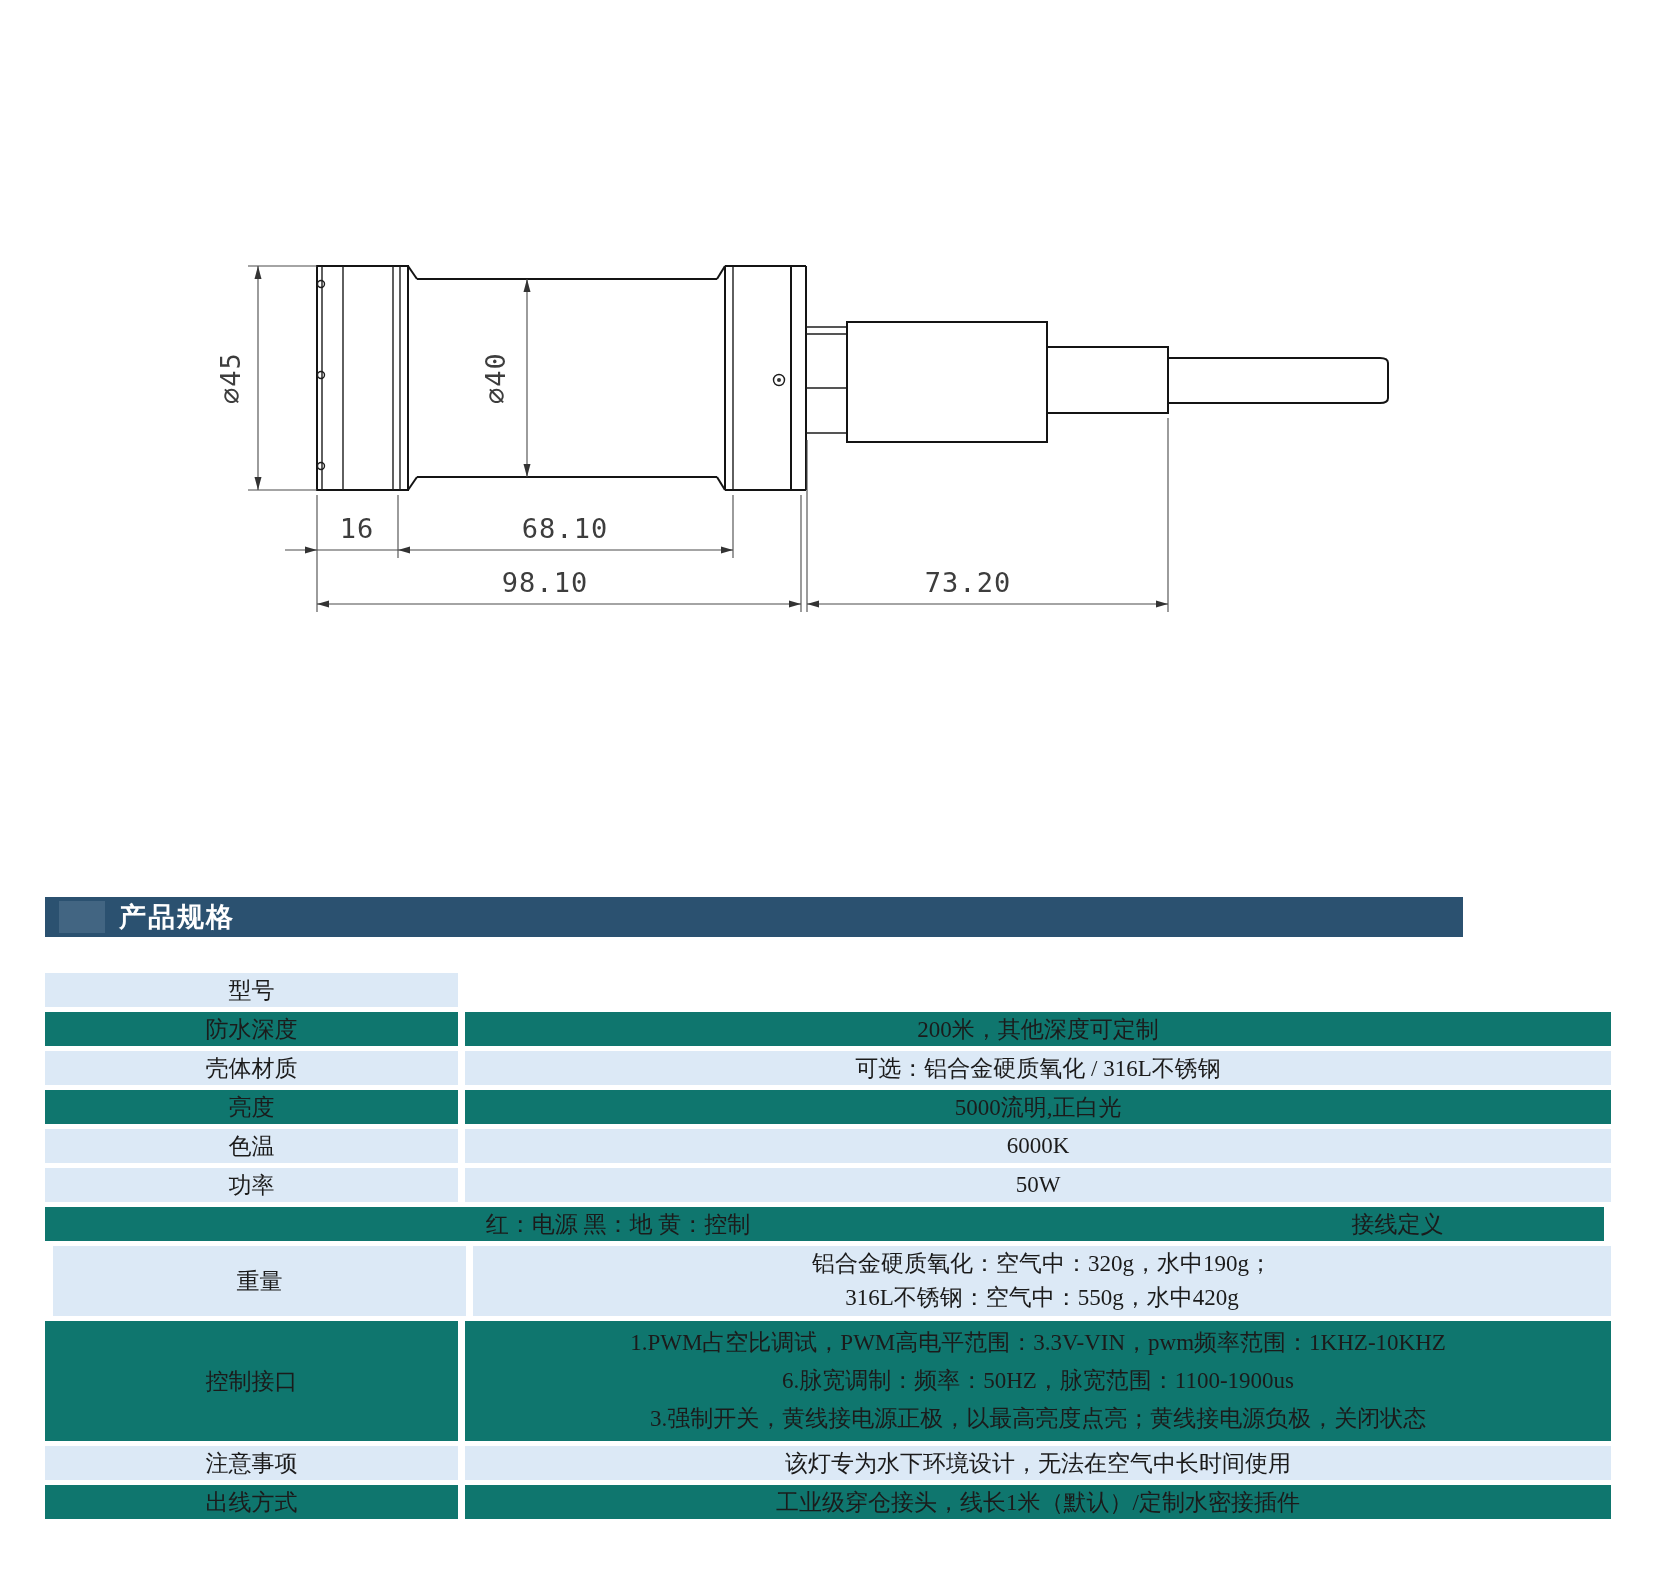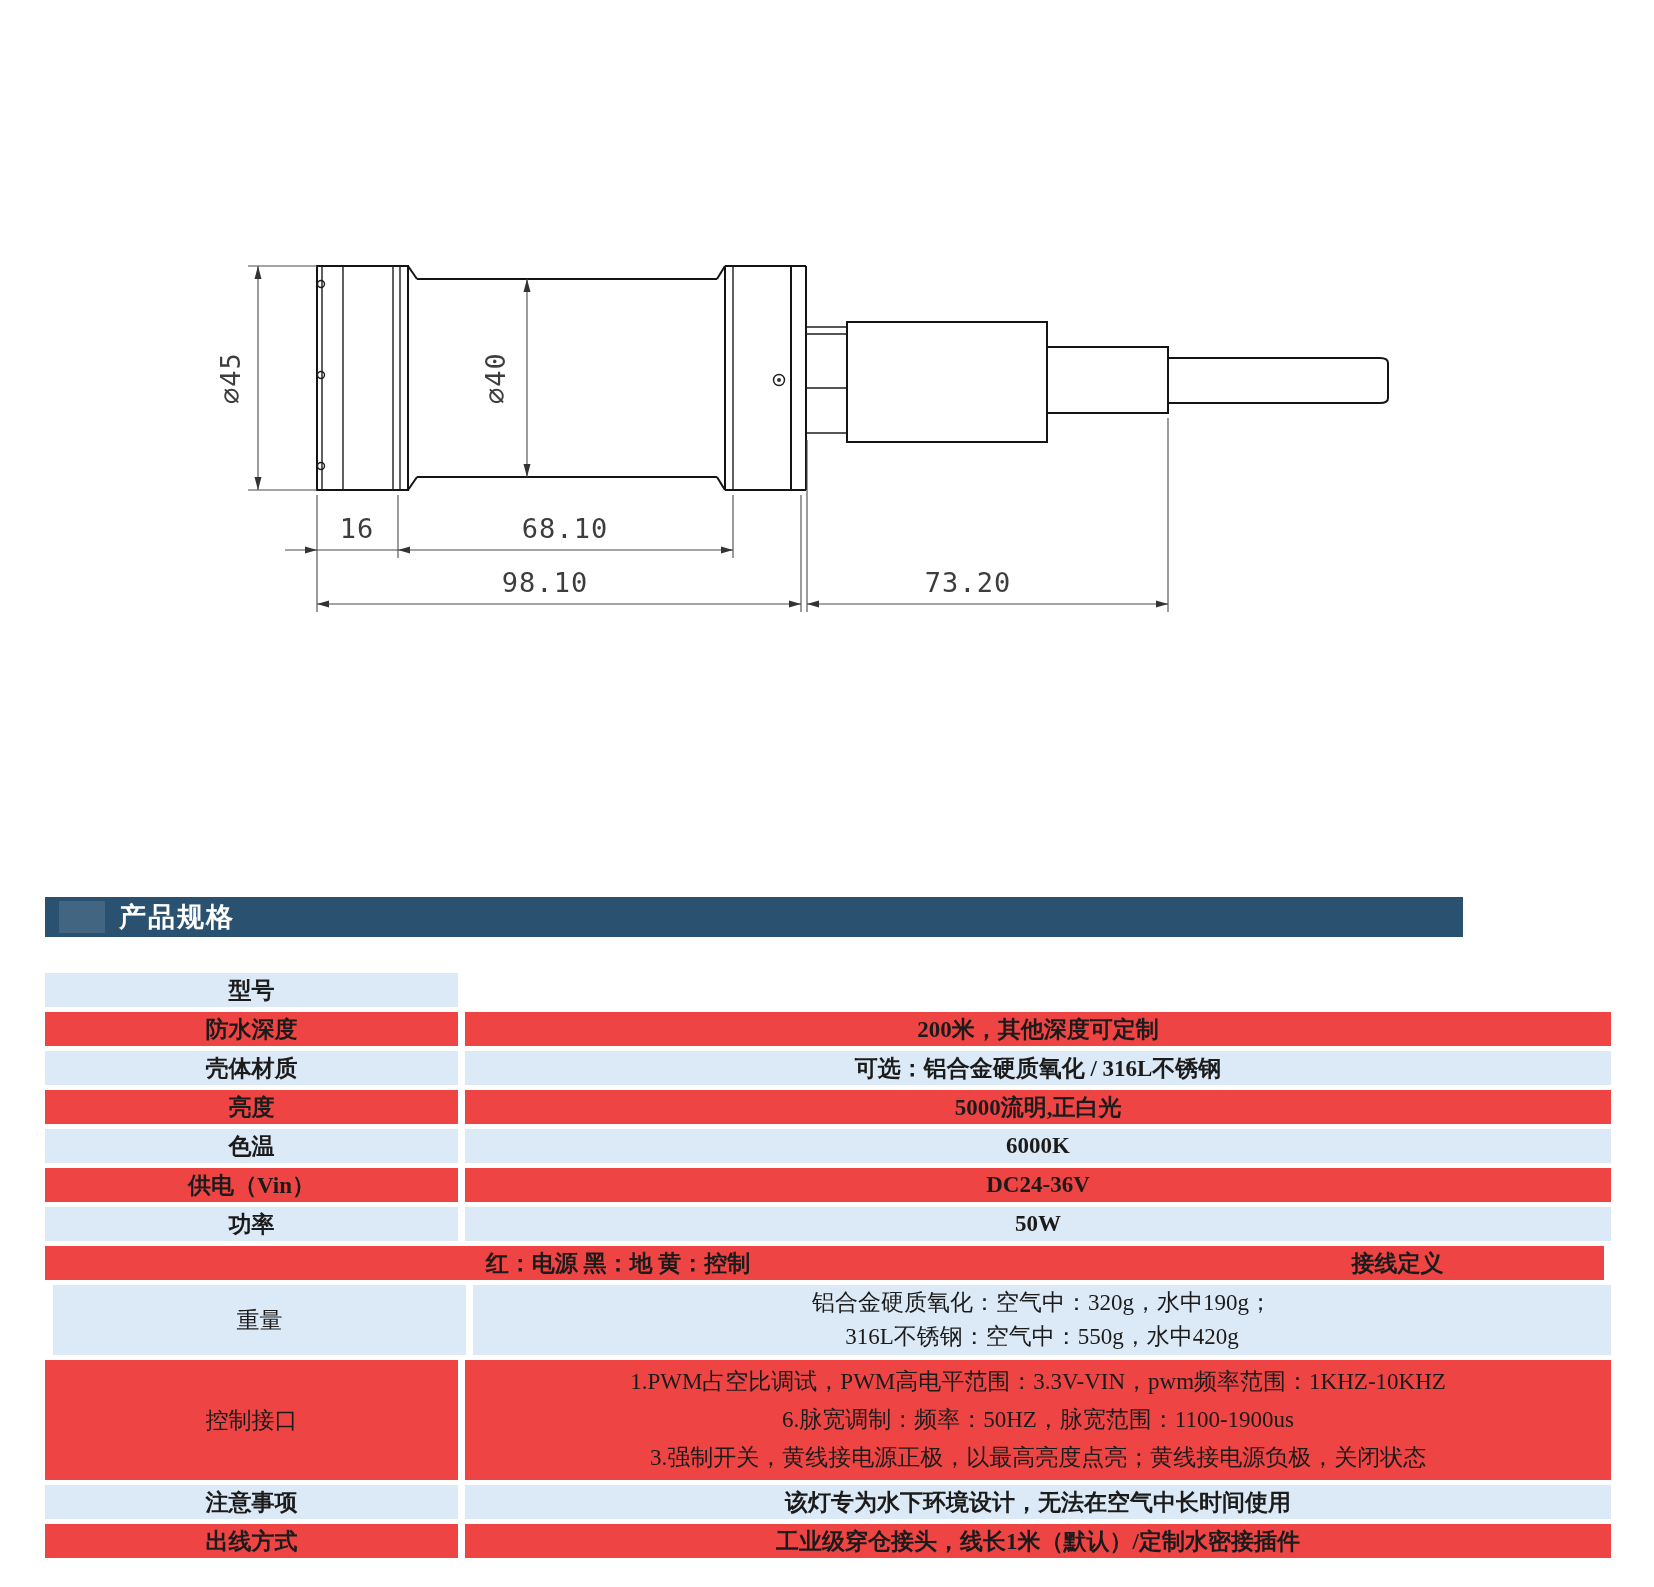--- a/index.html
+++ b/index.html
@@ -23,27 +23,27 @@
   .hdr-title{color:#ffffff;font-size:27px;font-weight:bold;margin-left:14px;
              font-family:"Liberation Sans","DejaVu Sans",sans-serif;letter-spacing:2px;}
 
   
   .spec-table{position:absolute;left:45px;top:973px;width:1566px;font-size:23px;}
   .row{display:flex;margin-bottom:5px;}
   .cell{display:flex;flex-direction:column;align-items:center;justify-content:center;
         text-align:center;}
   .label{width:413px;margin-right:7px;}
   .value{flex:1;}
-  .h1{height:34px;font-weight:bold;}
+  .h1{height:34px;}
   .h2{height:70px;padding-left:8px;}
   .h3{height:120px;}
   .h2 .value div{line-height:34px;}
   .h3 .value div{line-height:38px;}
   .row.light .cell{background:#dce9f6;}
-  .row.dark  .cell{background:#ef4444;}
+  .row.dark  .cell{background:#0f766e;}
 </style>
 </head>
 <body>
 
 <svg class="drawing" width="1654" height="700" viewBox="0 0 1654 700">
 
   <g>
     <rect class="obj" x="317" y="266" width="91" height="224"></rect>
     <line class="obj-thin" x1="322" y1="266" x2="322" y2="490"></line>
     <line class="obj-thin" x1="343" y1="266" x2="343" y2="490"></line>
@@ -167,26 +167,20 @@
     </div>
   </div>
 
   <div class="row light h1">
     <div class="cell label">色温</div>
     <div class="cell value">
       <div>6000K</div>
     </div>
   </div>
 
-  <div class="row dark h1">
-    <div class="cell label">供电（Vin）</div>
-    <div class="cell value">
-      <div>DC24-36V</div>
-    </div>
-  </div>
 
   <div class="row light h1">
     <div class="cell label">功率</div>
     <div class="cell value">
       <div>50W</div>
     </div>
   </div>
 
   <div class="row dark h1">
     <div class="cell value">

